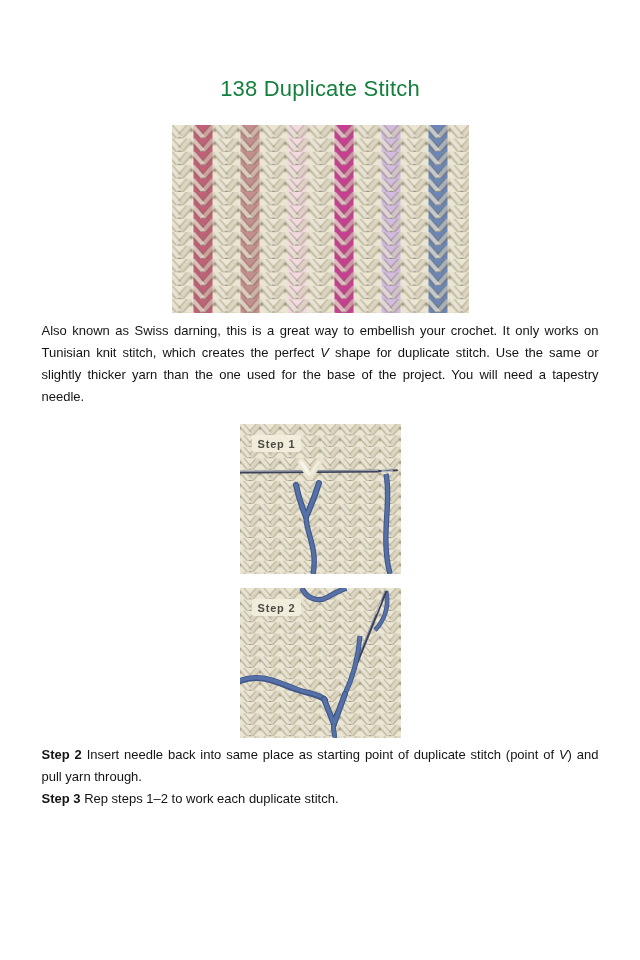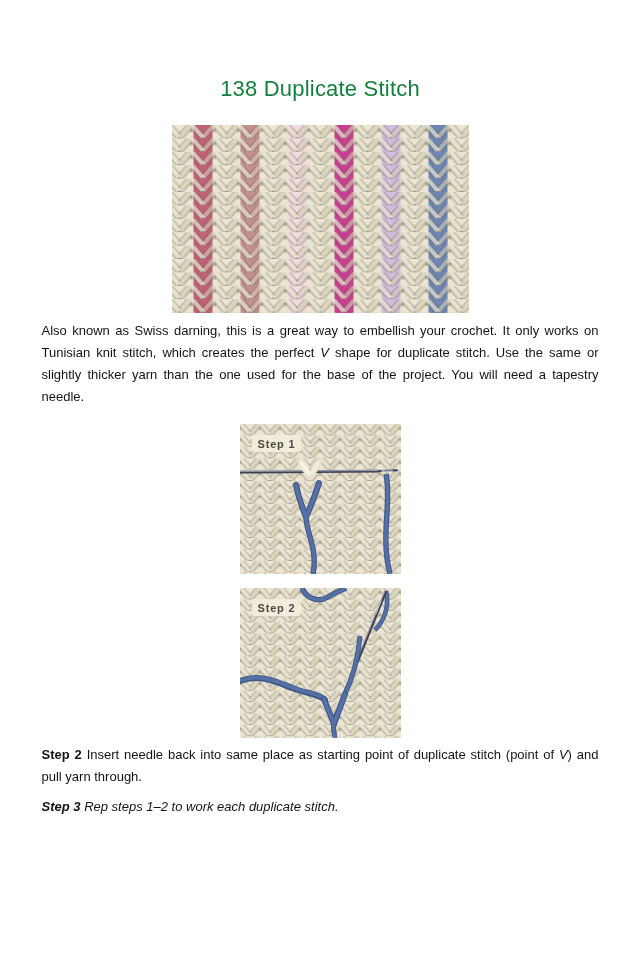--- a/index.html
+++ b/index.html
@@ -18,21 +18,21 @@
   .figure-step { width:161px; height:150px; margin:0 auto; }
   .figure-step1 { margin-top:16px; }
   .figure-step2 { margin-top:14px; }
   .body-text {
     width:557px; margin:7px auto 0;
     font-size:13px; line-height:22px; text-align:justify;
   }
   .intro-text { margin-top:7px; }
   .step-text-1 { margin-top:8px; }
   .step-text-2 { margin-top:6px; }
-  .step-text-3 { margin-top:8px;font-style:italic; }
+  .step-text-3 { margin-top:0; }
   .step-label-bold { font-weight:bold; }
   .italic-v { font-style:italic; }
   svg { display:block; }
   .photo-label-text {
     font-family:"Liberation Sans","DejaVu Sans",sans-serif;
     font-size:11px; font-weight:bold; letter-spacing:0.8px;
     fill:var(--label-text,#4b4a42);
   }
 </style>
 </head>

